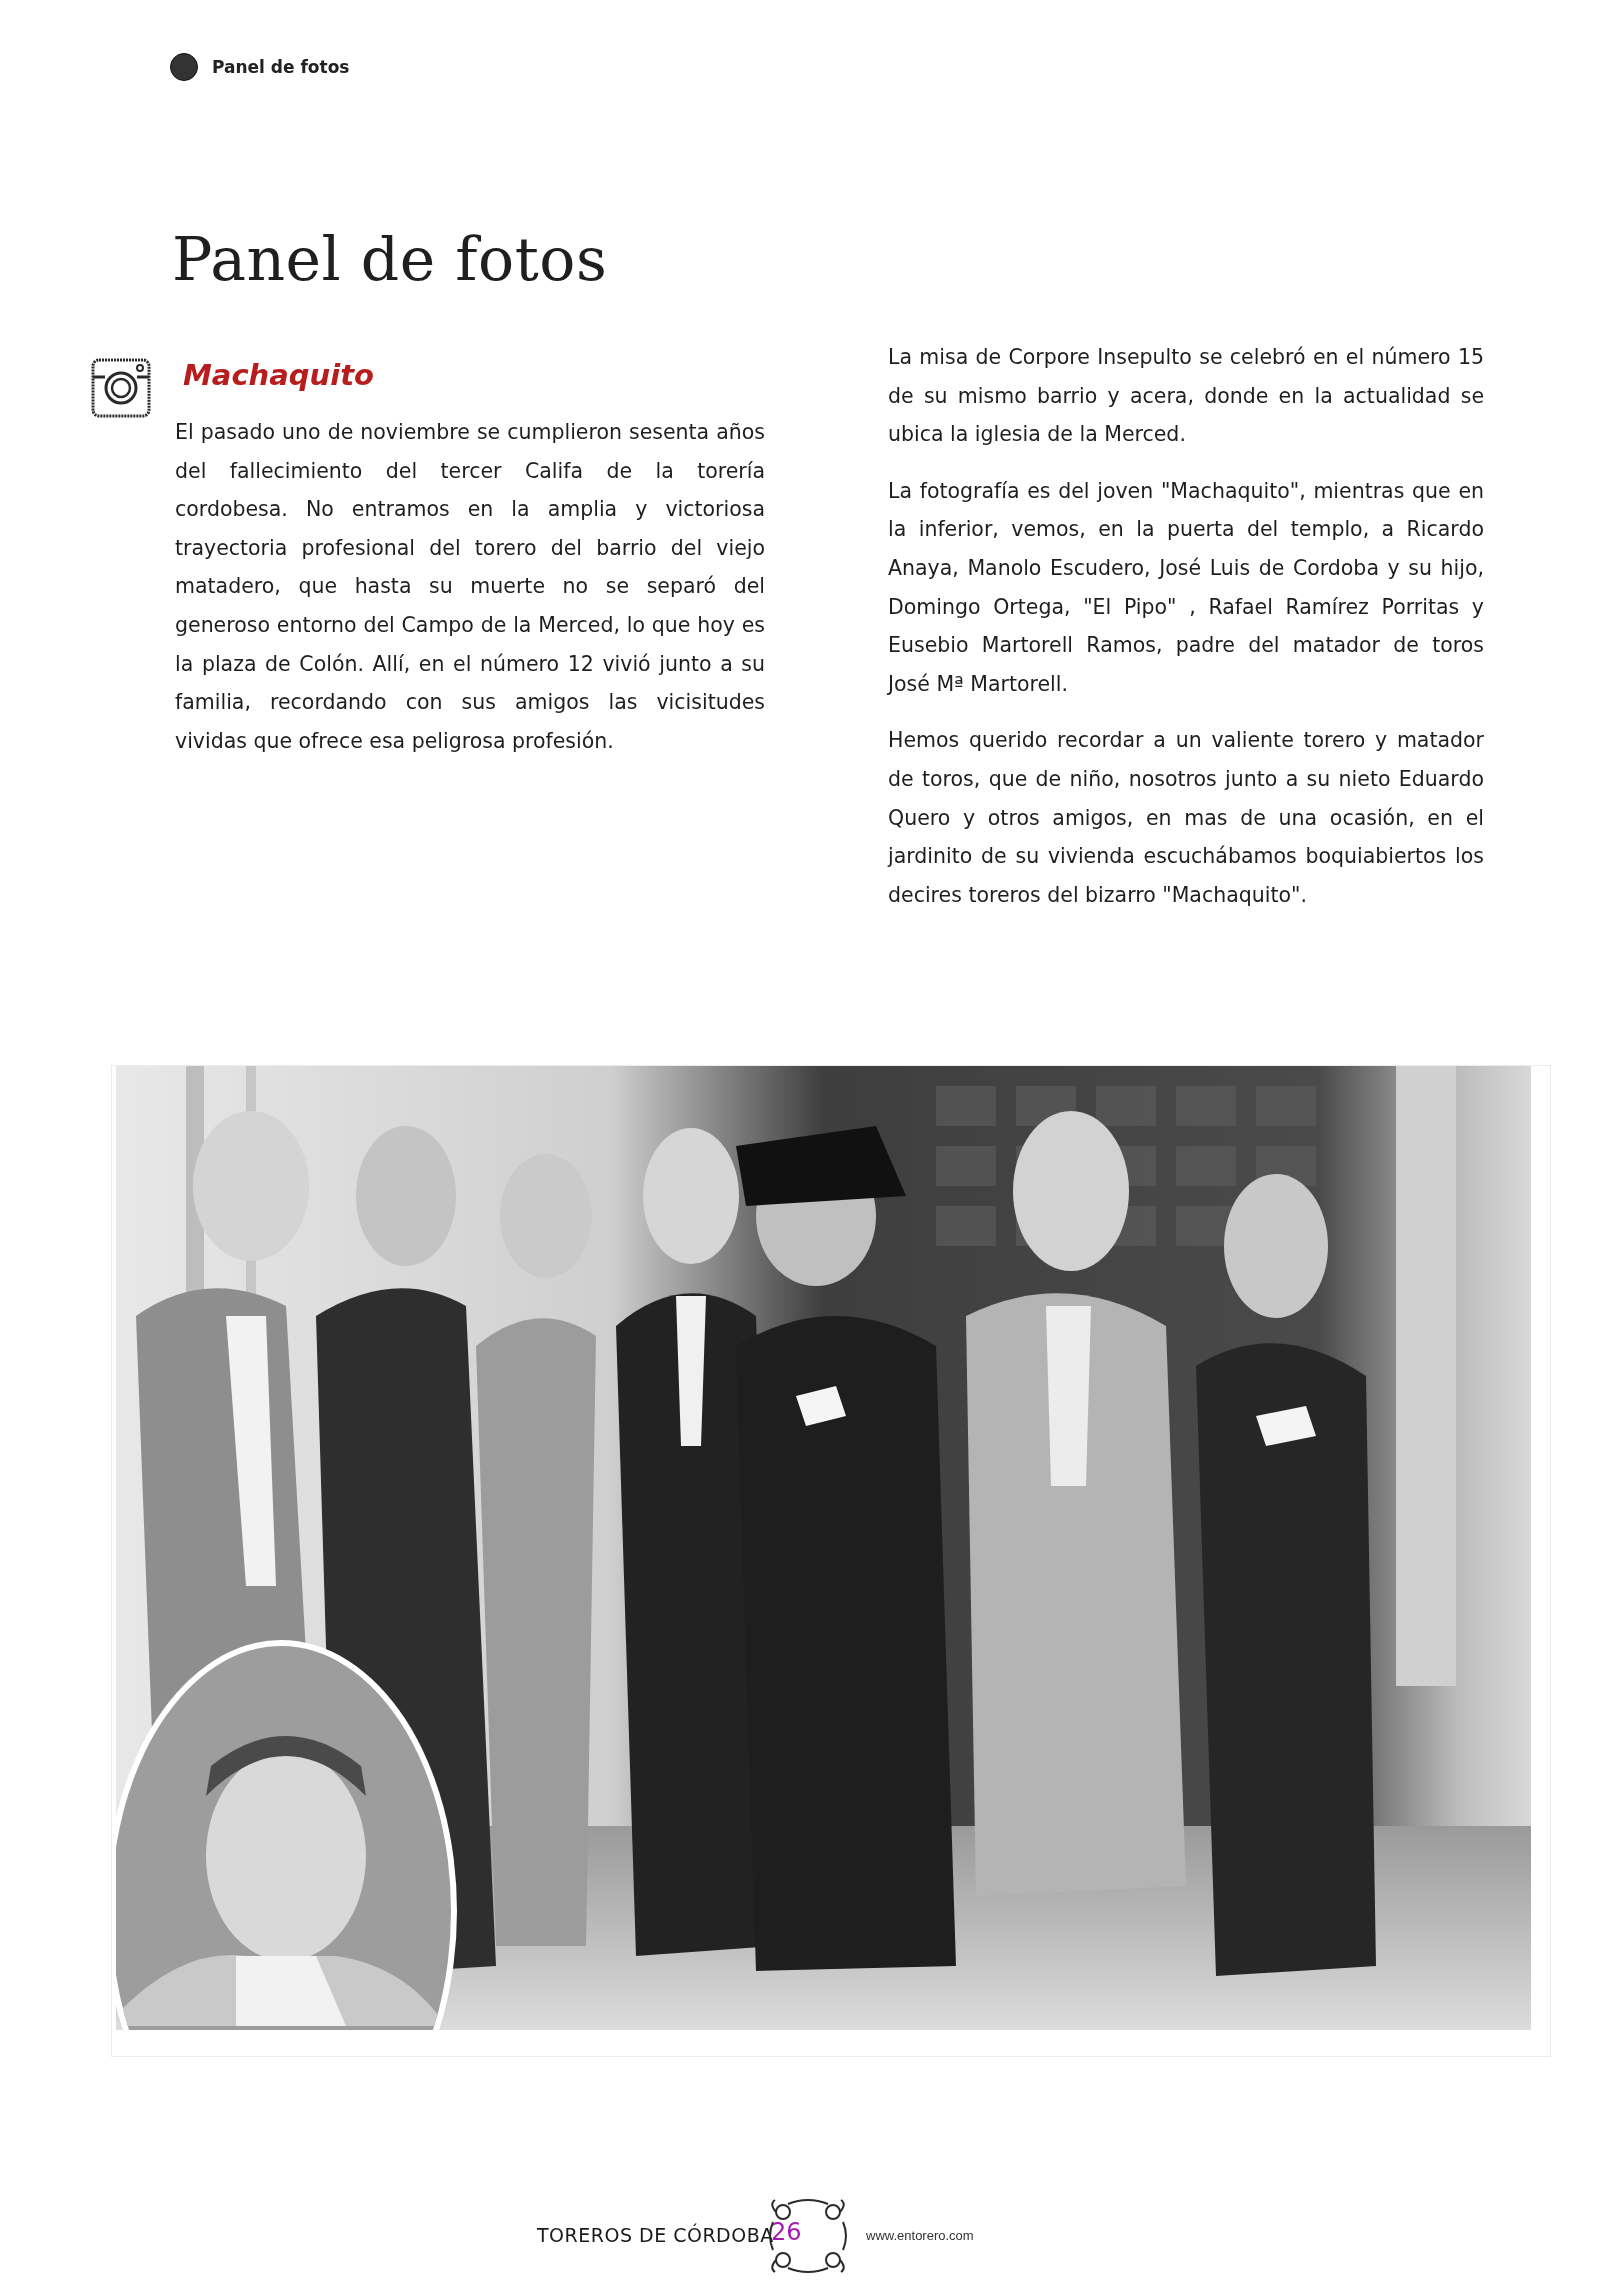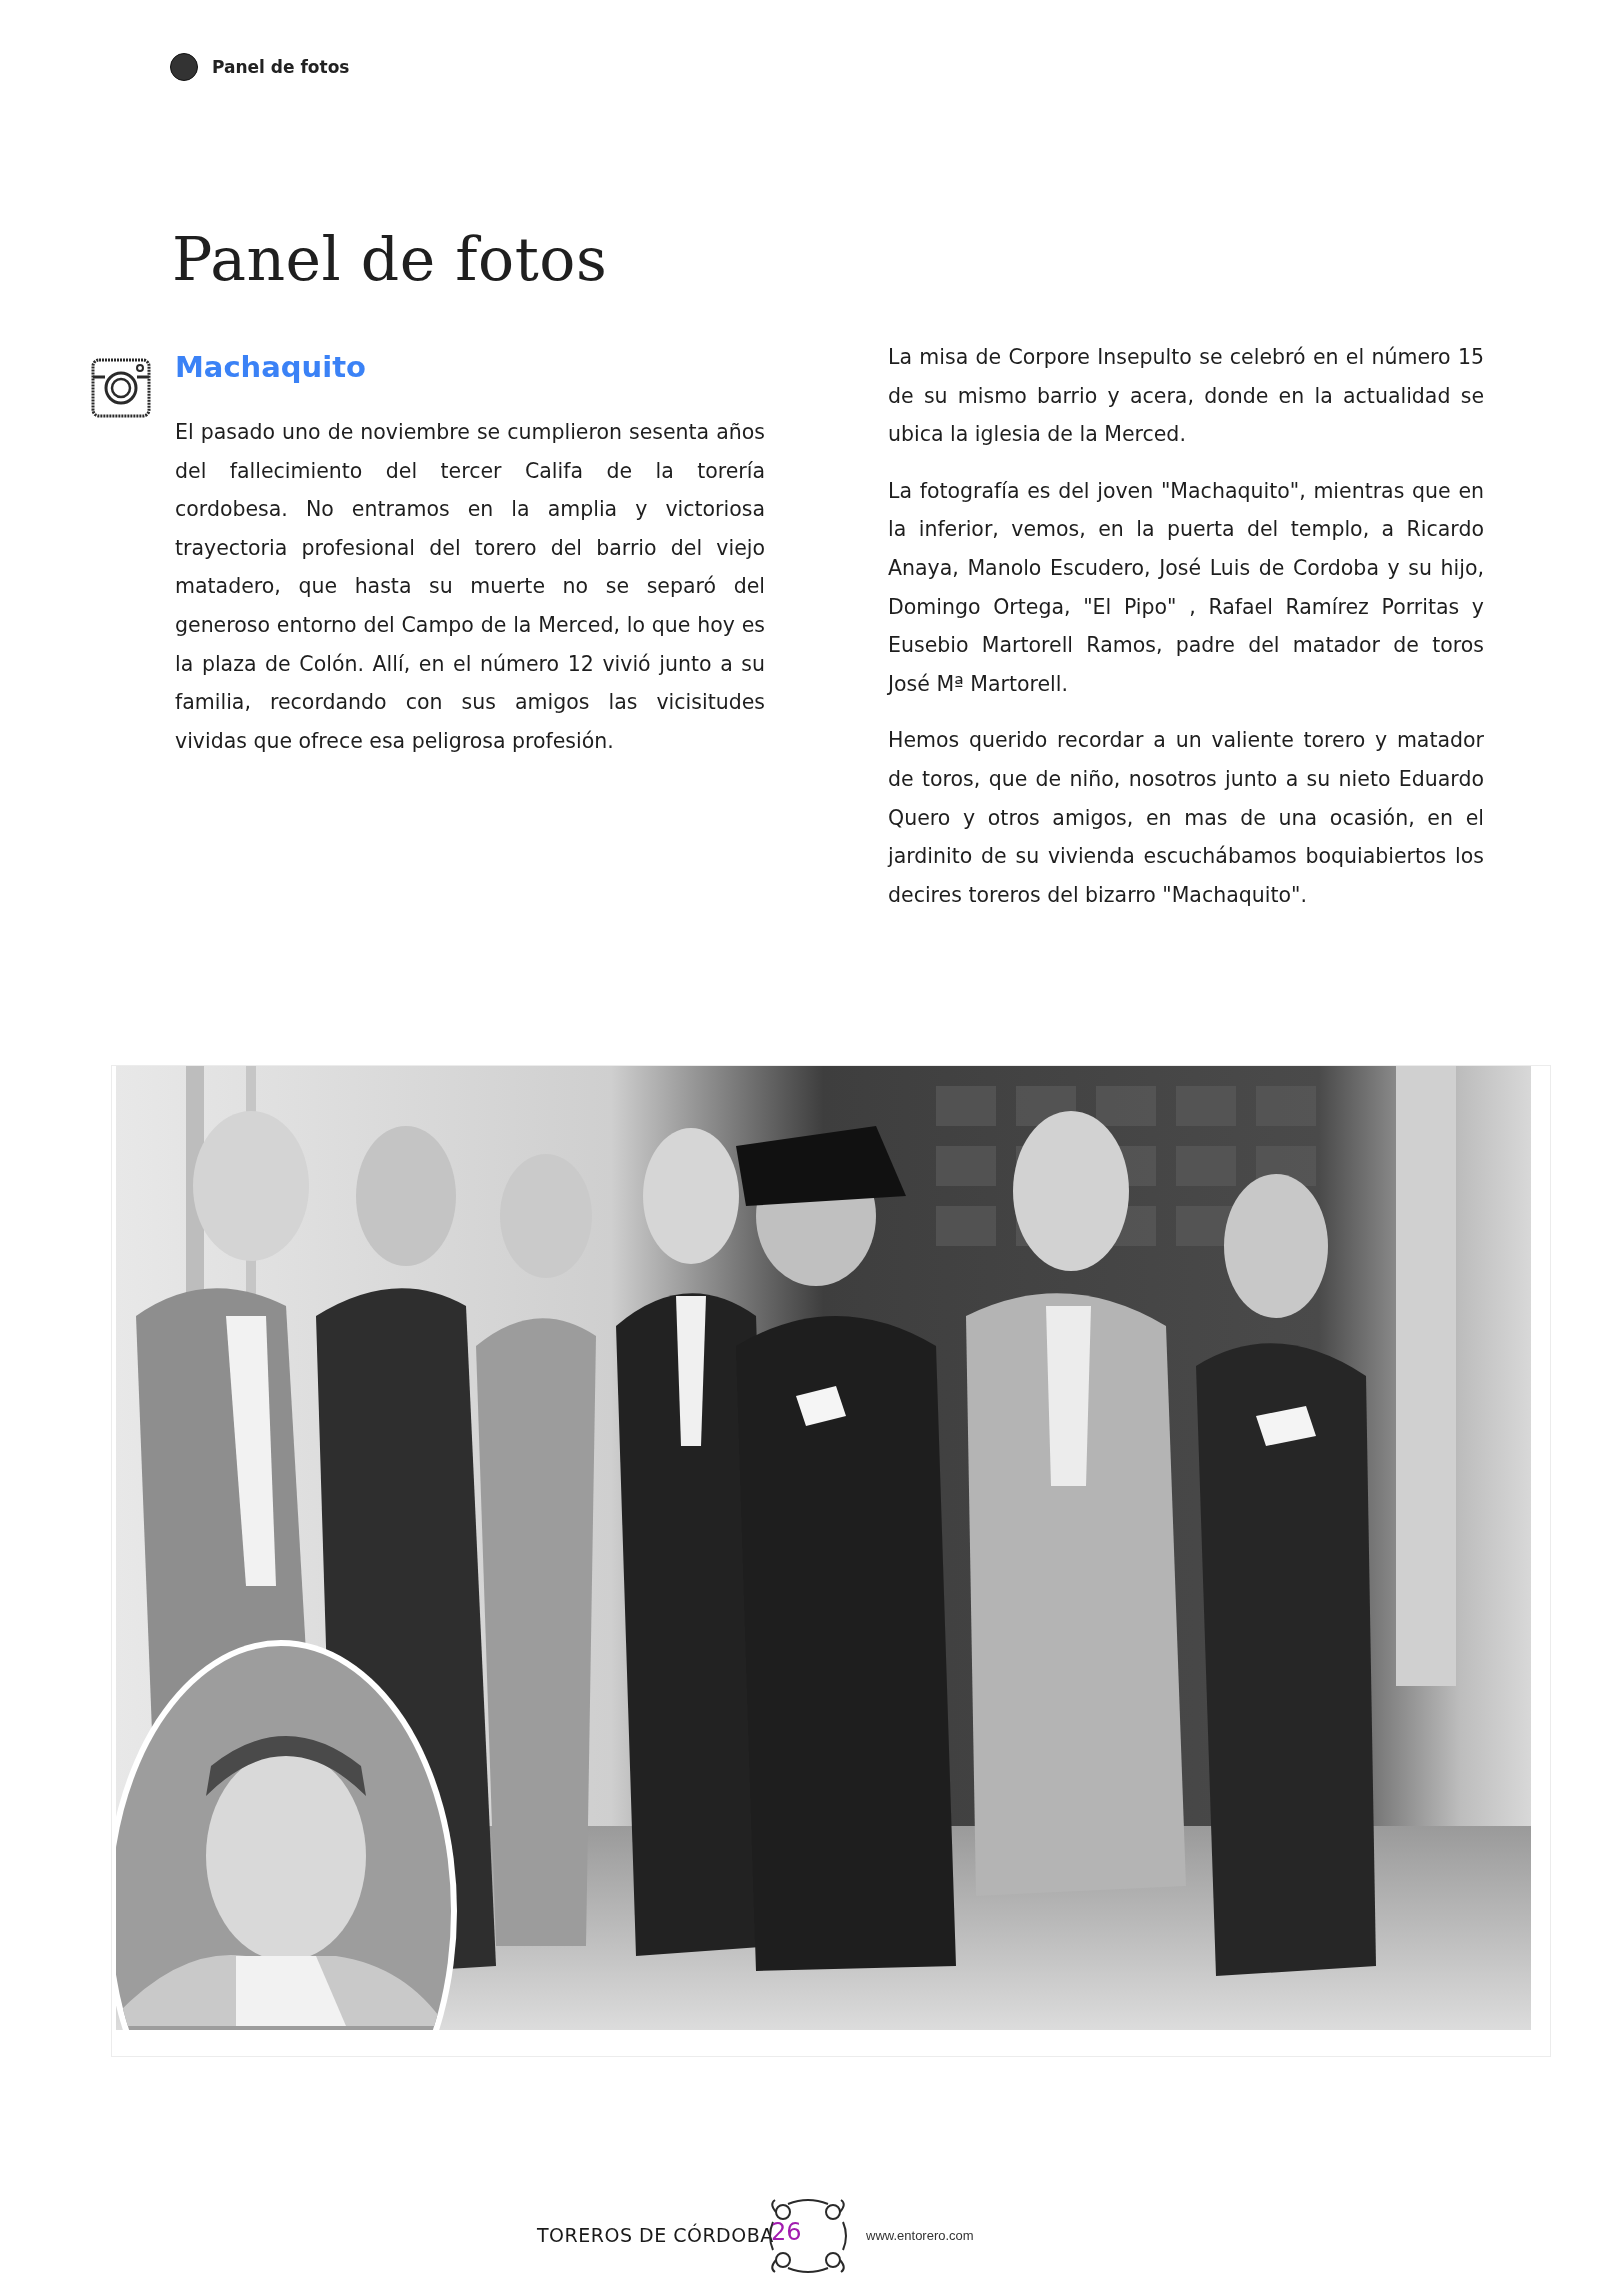--- a/index.html
+++ b/index.html
@@ -6,21 +6,21 @@
   body { width: 1607px; height: 2281px; position: relative; overflow: hidden; font-family: "DejaVu Sans", sans-serif; color: #1a1a1a; }
 
   .running-header { position: absolute; left: 170px; top: 53px; display: flex; align-items: center; gap: 14px; }
   .running-dot { width: 26px; height: 26px; border-radius: 50%; background: #333333; border: 1px solid #111; }
   .running-label { font-family: "DejaVu Sans", sans-serif; font-weight: bold; font-size: 17px; color: #222; }
 
   .page-title { position: absolute; left: 172px; top: 224px; font-family: "DejaVu Serif", serif; font-size: 60px; font-weight: normal; color: #1f1f1f; letter-spacing: 0.5px; margin: 0; }
 
   .camera-icon { position: absolute; left: 90px; top: 357px; width: 62px; height: 62px; }
 
-  .section-heading { position: absolute; left: 175px; top: 350px; font-family: "DejaVu Sans", sans-serif; font-weight: bold; font-size: 29px; color: #3b82f6; margin: 0; }
+  .section-heading { position: absolute; left: 175px; top: 350px; font-family: "DejaVu Sans", sans-serif; font-weight: bold; font-size: 29px; color: #b91c1c; margin: 8px; font-style: italic; }
 
   .col { position: absolute; font-family: "DejaVu Sans", sans-serif; font-size: 20.5px; line-height: 38.6px; color: #1e1e1e; text-align: justify; }
   .col p { margin: 0 0 18px 0; }
   .col-left { left: 175px; top: 413px; width: 590px; }
   .col-right { left: 861px; top: 338px; width: 596px; margin-left: 27px; }
 
   .photo-frame { position: absolute; left: 112px; top: 1066px; width: 1438px; height: 990px; background: #ffffff; box-shadow: 0 0 0 1px #ececec; }
   .photo { position: absolute; left: 4px; top: 0; width: 1415px; height: 964px; overflow: hidden; background: #6a6a6a; }
   .photo svg { display: block; }
 

